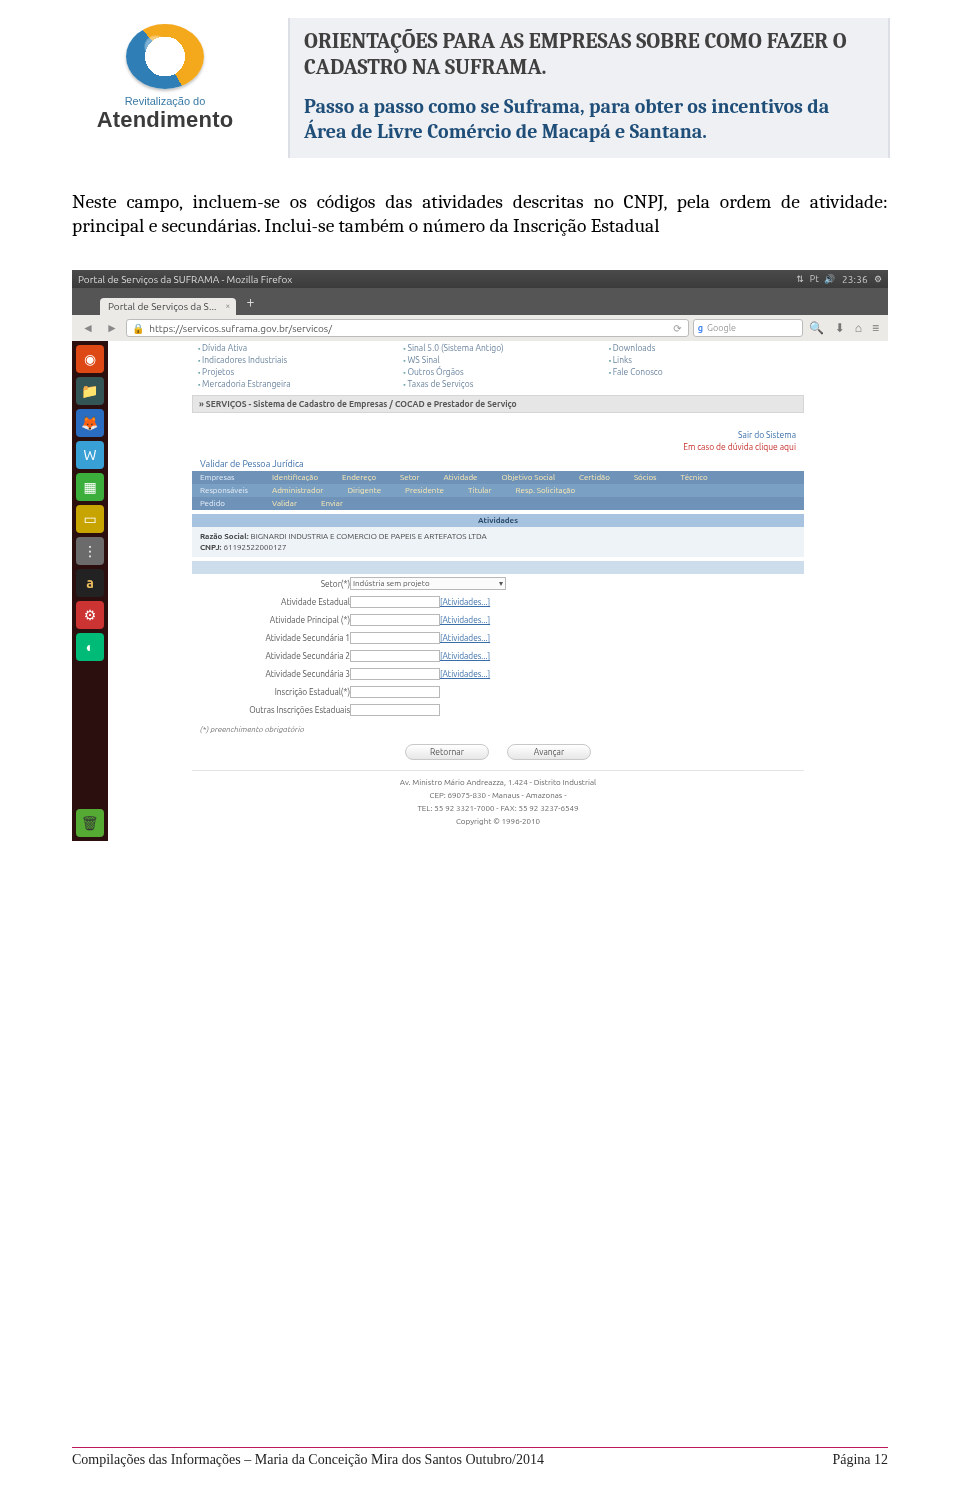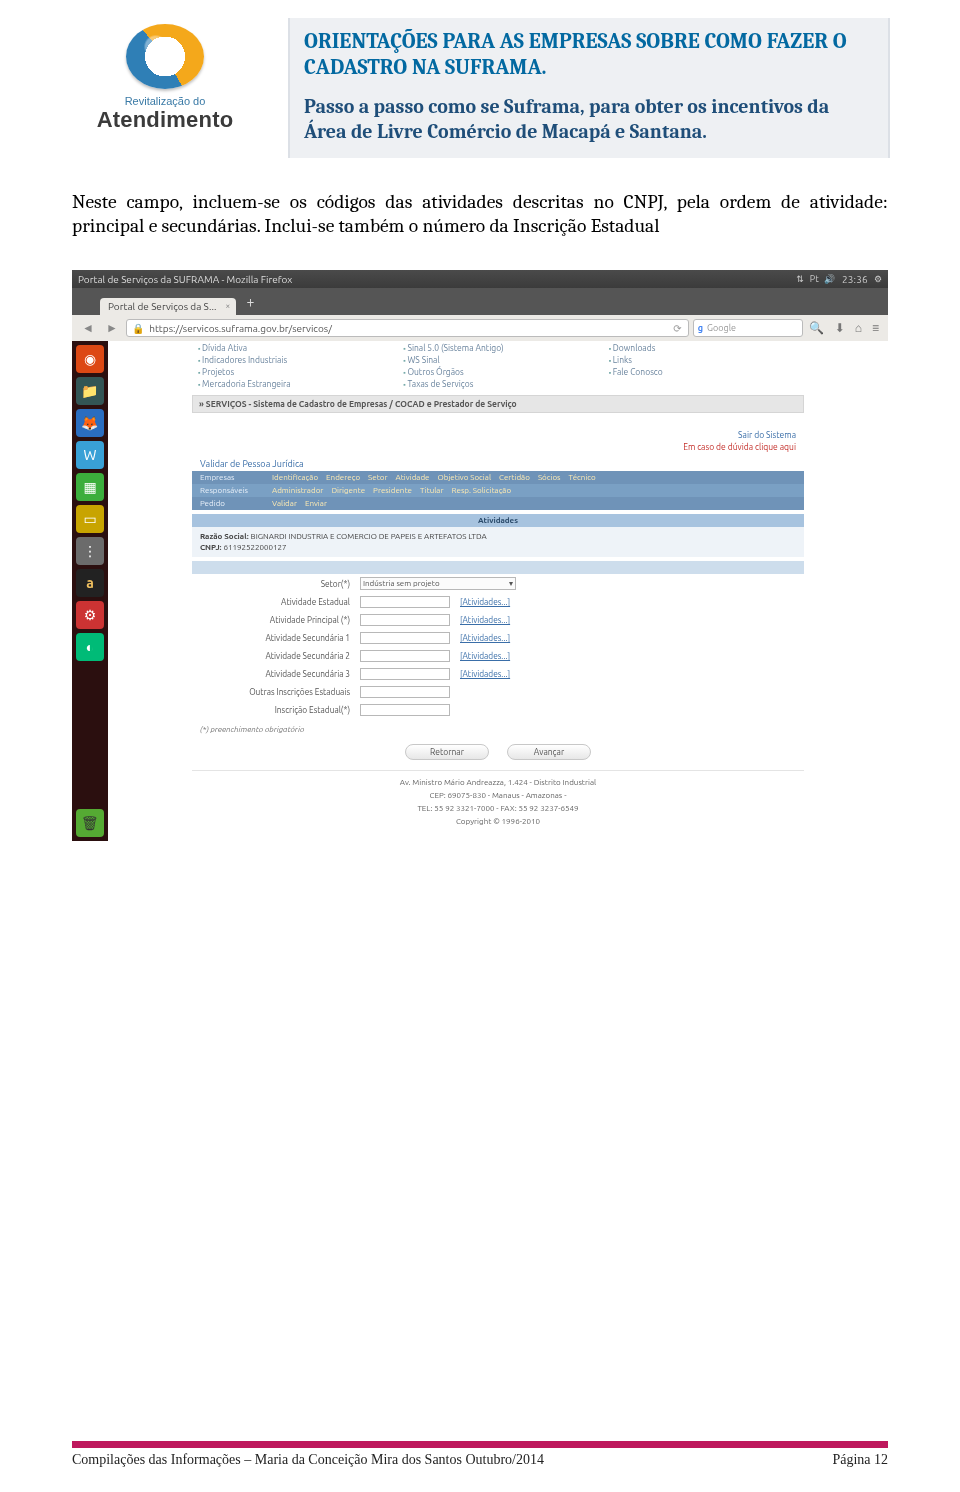--- a/index.html
+++ b/index.html
@@ -39,21 +39,21 @@
   .logo-ring::after{
     content:"";
     position:absolute; inset:8px;
     border-radius:50%;
     background: radial-gradient(circle at 35% 30%, #fff6 0 10px, transparent 12px);
   }
   .logo-text { margin-top: 6px; text-align: center; }
   .logo-text .small { font-size: 11px; color: #3a7aa6; font-family: Arial, sans-serif; }
   .logo-text .big { font-size: 22px; font-weight: 700; color: #3b3b3b; font-family: Arial, sans-serif; letter-spacing: .2px; }
   .title-block { flex: 1; background: #eef0f3; border-left: 2px solid #dce0e6; border-right: 2px solid #dce0e6; padding: 10px 14px 14px 14px; }
-  .title-block h1 { color: #0369a1; font-size: 21.5px; font-weight: 700; line-height: 1.22; font-family: Cambria, Georgia, serif; }
+  .title-block h1 { color: #404040; font-size: 21.5px; font-weight: 700; line-height: 1.22; font-family: Cambria, Georgia, serif; }
   .title-block h2 { margin-top: 14px; color: #1f4e79; font-size: 20px; font-weight: 700; line-height: 1.25; }
   .body-text {
     padding: 22px 72px 0 72px;
     font-size: 19.5px;
     line-height: 1.22;
     color: #000;
     text-align: justify;
   }
   
   .shot-wrap {
@@ -176,40 +176,40 @@
   }
   .right-links { text-align:right; padding:3px 8px; font-size:8.5px;margin-top:14px; }
   .right-links .sl{ color:#3a6ea8; display:block; }
   .right-links .rl{ color:#c4302b; display:block; margin-top:2px; }
   .section-title {
     color:#3a6ea8; font-size:9px; padding:4px 8px 2px 8px;
   }
   .blue-row { background:#6f93b8; color:#eef; font-size:8px; padding:2px 8px; display:flex; gap:8px; }
   .blue-row.alt{ background:#7aa0c4; }
   .blue-row .lbl{ width:64px; color:#e6eef8; }
-  .blue-row .itms{ color:#fbe9b3; display:flex; gap:8px; flex-wrap:wrap;align-items:flex-end; }
+  .blue-row .itms{ color:#fbe9b3; display:flex; gap:24px; flex-wrap:wrap;align-items:flex-end; }
   .ativ-hdr {
     background:#a7c3df; color:#2a4; text-align:center; font-size:8px; padding:2px; color:#2b4b6b; font-weight:600; margin-top:4px;
   }
   .ativ-hdr.light{ background:#cdddec; }
   .meta {
     background:#eef3f8; padding:4px 8px; font-size:8px; color:#444; line-height:1.4;
   }
-  .form-row { display:flex; align-items:center; gap:10px; padding:3px 8px; font-size:8.3px; color:#555; }
+  .form-row { display:flex; align-items:center; gap:0; padding:3px 8px; font-size:8.3px; color:#555; }
   .form-row .flabel{ width:150px; text-align:right; }
   .form-row .finput{ width:90px; height:12px; border:1px solid #b8b8b8; background:#fff; }
   .form-row .sel{ width:156px; height:13px; border:1px solid #b8b8b8; background:#fbfbfb; font-size:8px; color:#555; padding:0 2px; display:inline-flex; align-items:center; justify-content:space-between;}
   .form-row .link{ color:#3a6ea8;text-decoration:underline; }
   .req-note{ font-size:8px; color:#777; padding:6px 8px 2px 8px; font-style:italic;}
   .btn-row{ display:flex; gap:18px; justify-content:center; padding:8px 0 10px 0;}
   .pill{ width:84px; height:16px; border-radius:10px; background:linear-gradient(#fff,#e7e7e7); border:1px solid #c8c8c8; font-size:8.5px; color:#555; display:flex; align-items:center; justify-content:center;}
   .footer-addr{ text-align:center; font-size:8px; color:#666; line-height:1.6; border-top:1px solid #e4e4e4; padding:6px 0 8px 0;}
   .page-footer{
     position:absolute; bottom:24px; left:72px; right:72px;
-    border-top:7px solid #be185d; padding-top:4px;
+    border-top:1px solid #be185d; padding-top:4px;
     display:flex; justify-content:space-between;
     font-size:14px; color:#222; font-family:"Times New Roman", serif;
   }
 </style>
 </head>
 <body>
 
 <div class="doc-header">
   <div class="logo-box">
     <div class="logo-ring"></div>
@@ -377,25 +377,25 @@
             <span class="flabel">Atividade Secundária 2</span>
             <span class="finput"></span>
             <span class="link">[Atividades...]</span>
           </div>
           <div class="form-row">
             <span class="flabel">Atividade Secundária 3</span>
             <span class="finput"></span>
             <span class="link">[Atividades...]</span>
           </div>
           <div class="form-row">
+            <span class="flabel">Inscrição Estadual(*)</span>
+            <span class="finput"></span>
+          </div>
+          <div class="form-row">
             <span class="flabel">Outras Inscrições Estaduais</span>
-            <span class="finput"></span>
-          </div>
-          <div class="form-row">
-            <span class="flabel">Inscrição Estadual(*)</span>
             <span class="finput"></span>
           </div>
 
           <div class="req-note">(*) preenchimento obrigatório</div>
 
           <div class="btn-row">
             <span class="pill">Retornar</span>
             <span class="pill">Avançar</span>
           </div>
 

